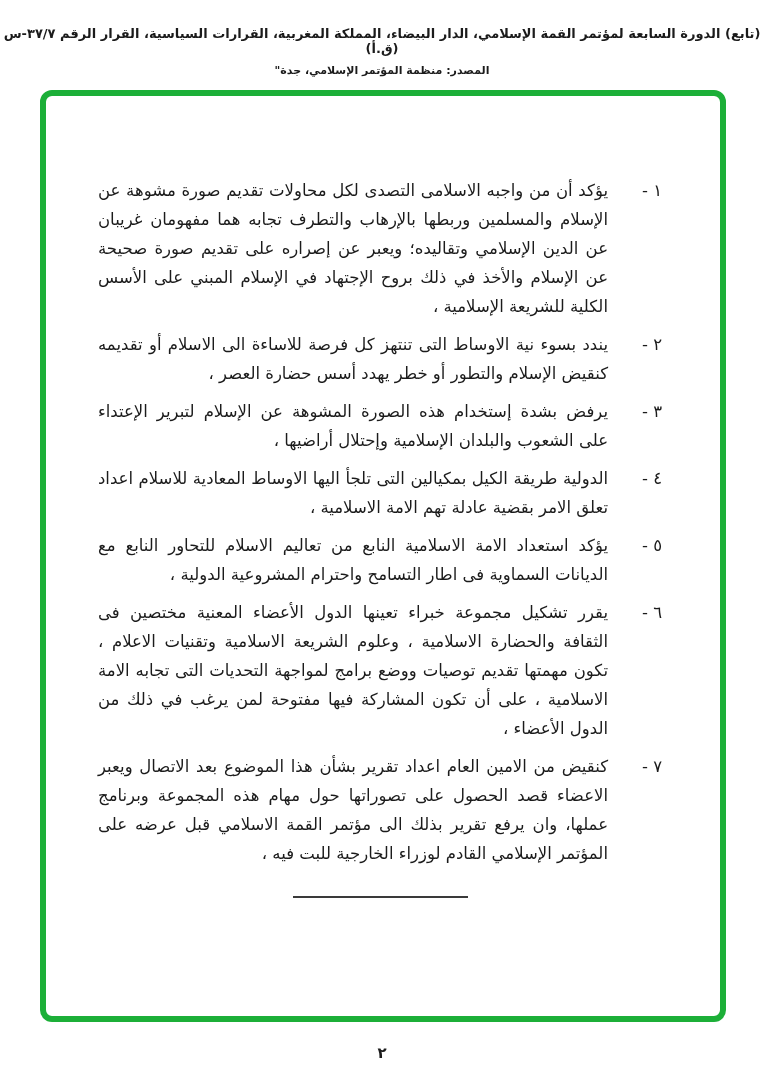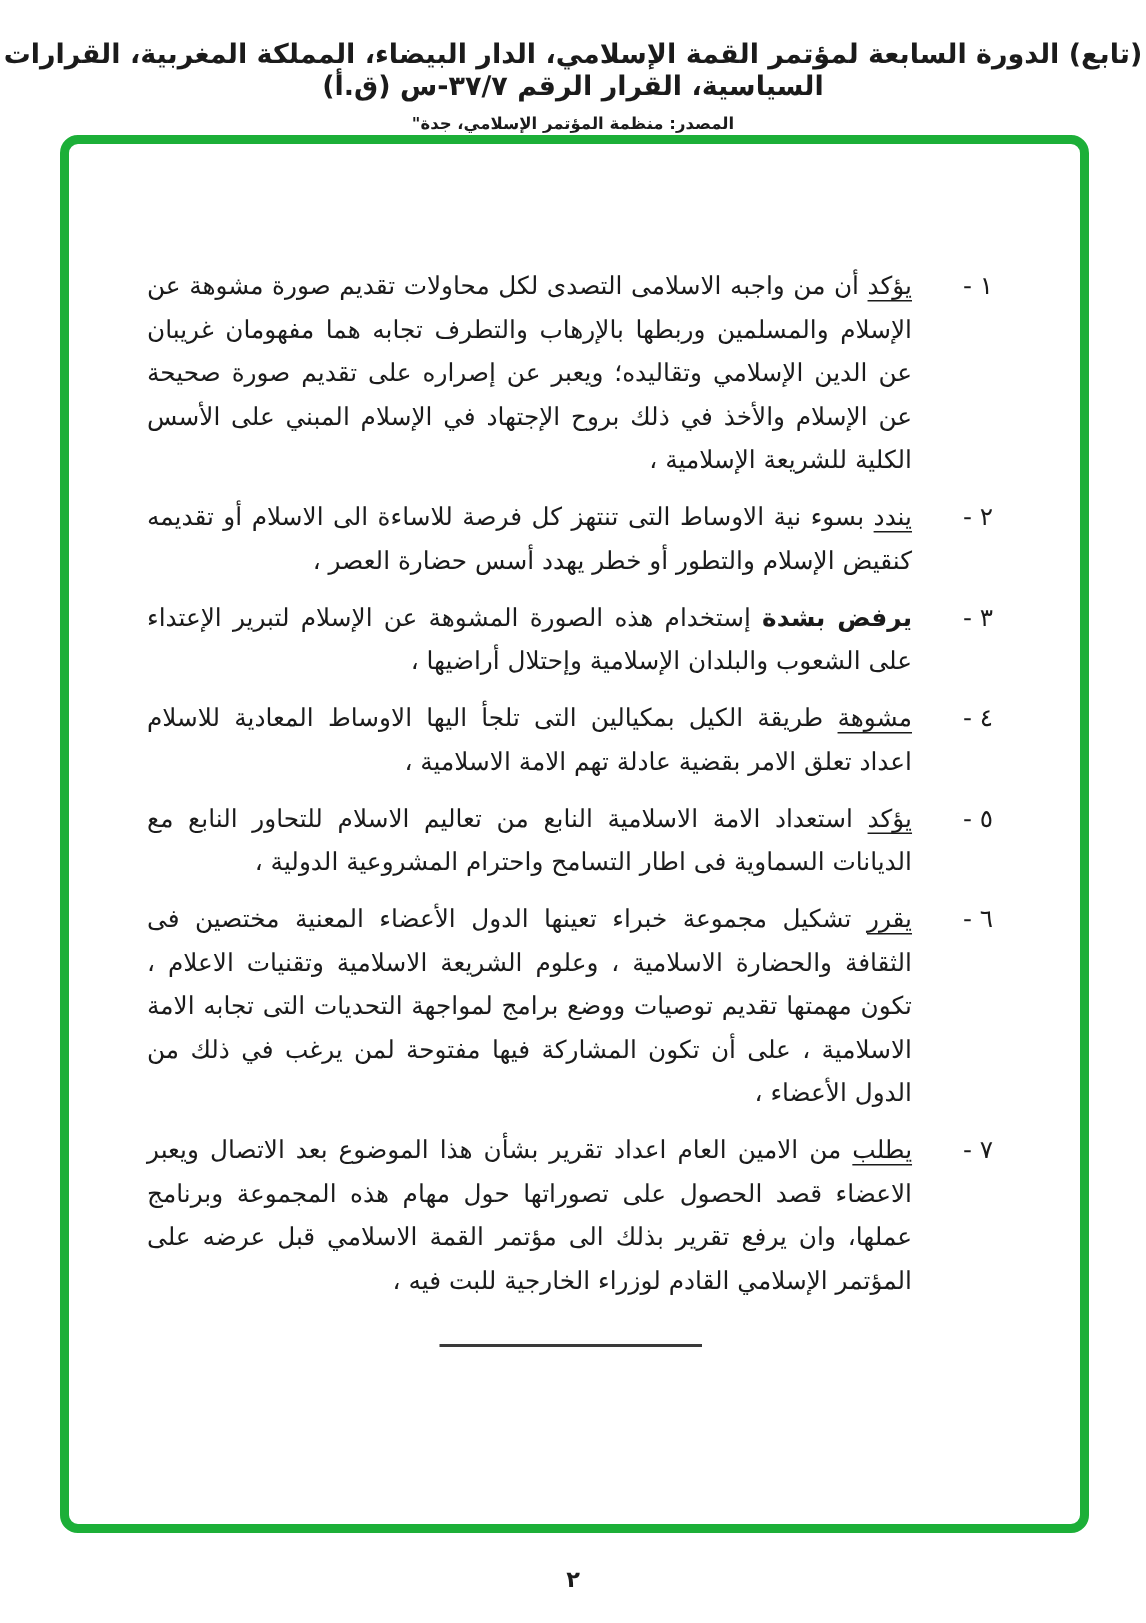--- a/index.html
+++ b/index.html
@@ -4,36 +4,36 @@
 <style>
   html,body{margin:0;padding:0;}
   body{
     width:764px;height:1082px;position:relative;background:#ffffff;
     font-family:"DejaVu Sans","Liberation Serif",sans-serif;color:#1b1b1b;
     overflow:hidden;
   }
   .header{
     direction:rtl;text-align:center;padding-top:26px;font-weight:bold;
   }
-  .header .line1{font-size:18px;letter-spacing:0;}
+  .header .line1{font-size:13px;letter-spacing:0;}
   .header .line2{font-size:11px;margin-top:8px;}
   .doc-frame{
     position:absolute;left:40px;top:90px;width:674px;height:920px;
     border:6px solid #1CAF38;border-radius:12px;background:#ffffff;
   }
   .doc-content{
     direction:rtl;text-align:justify;
     padding:80px 58px 0 52px;
     font-size:16.5px;line-height:29px;
   }
   .item{display:flex;margin-bottom:9px;}
   .num{flex:0 0 40px;white-space:nowrap;padding-left:14px;}
   .text{flex:1;}
-  .lead-underline{text-decoration:underline;text-underline-offset:4px;}
-  .lead-bold{font-weight:bold;}
+  .lead-underline{text-underline-offset:4px;}
+  .lead-bold{font-weight:normal;}
   .divider{
     width:175px;height:2px;background:#3a3a3a;margin:28px auto 0 auto;
   }
   .page-footer{
     position:absolute;left:0;bottom:20px;width:100%;text-align:center;
     font-size:15px;font-weight:bold;direction:rtl;
   }
 </style>
 </head>
 <body>
@@ -53,32 +53,32 @@
         <div class="item">
           <div class="num">٢ -</div>
           <div class="text"><span class="lead-underline">يندد</span> <span>بسوء نية الاوساط التى تنتهز كل فرصة للاساءة الى الاسلام أو تقديمه كنقيض الإسلام والتطور أو خطر يهدد أسس حضارة العصر ،</span></div>
         </div>
         <div class="item">
           <div class="num">٣ -</div>
           <div class="text"><span class="lead-bold">يرفض بشدة</span> <span>إستخدام هذه الصورة المشوهة عن الإسلام لتبرير الإعتداء على الشعوب والبلدان الإسلامية وإحتلال أراضيها ،</span></div>
         </div>
         <div class="item">
           <div class="num">٤ -</div>
-          <div class="text"><span class="lead-underline">مشوهة</span> <span>طريقة الكيل بمكيالين التى تلجأ اليها الاوساط المعادية للاسلام اعداد تعلق الامر بقضية عادلة تهم الامة الاسلامية ،</span></div>
+          <div class="text"><span class="lead-underline">الدولية</span> <span>طريقة الكيل بمكيالين التى تلجأ اليها الاوساط المعادية للاسلام اعداد تعلق الامر بقضية عادلة تهم الامة الاسلامية ،</span></div>
         </div>
         <div class="item">
           <div class="num">٥ -</div>
           <div class="text"><span class="lead-underline">يؤكد</span> <span>استعداد الامة الاسلامية النابع من تعاليم الاسلام للتحاور النابع مع الديانات السماوية فى اطار التسامح واحترام المشروعية الدولية ،</span></div>
         </div>
         <div class="item">
           <div class="num">٦ -</div>
           <div class="text"><span class="lead-underline">يقرر</span> <span>تشكيل مجموعة خبراء تعينها الدول الأعضاء المعنية مختصين فى الثقافة والحضارة الاسلامية ، وعلوم الشريعة الاسلامية وتقنيات الاعلام ، تكون مهمتها تقديم توصيات ووضع برامج لمواجهة التحديات التى تجابه الامة الاسلامية ، على أن تكون المشاركة فيها مفتوحة لمن يرغب في ذلك من الدول الأعضاء ،</span></div>
         </div>
         <div class="item">
           <div class="num">٧ -</div>
-          <div class="text"><span class="lead-underline">يطلب</span> <span>من الامين العام اعداد تقرير بشأن هذا الموضوع بعد الاتصال ويعبر الاعضاء قصد الحصول على تصوراتها حول مهام هذه المجموعة وبرنامج عملها، وان يرفع تقرير بذلك الى مؤتمر القمة الاسلامي قبل عرضه على المؤتمر الإسلامي القادم لوزراء الخارجية للبت فيه ،</span></div>
+          <div class="text"><span class="lead-underline">كنقيض</span> <span>من الامين العام اعداد تقرير بشأن هذا الموضوع بعد الاتصال ويعبر الاعضاء قصد الحصول على تصوراتها حول مهام هذه المجموعة وبرنامج عملها، وان يرفع تقرير بذلك الى مؤتمر القمة الاسلامي قبل عرضه على المؤتمر الإسلامي القادم لوزراء الخارجية للبت فيه ،</span></div>
         </div>
       </div>
     <div class="divider"></div>
   </div>
 </div>
 
 <div class="page-footer">٢</div>
 
 </body></html>

